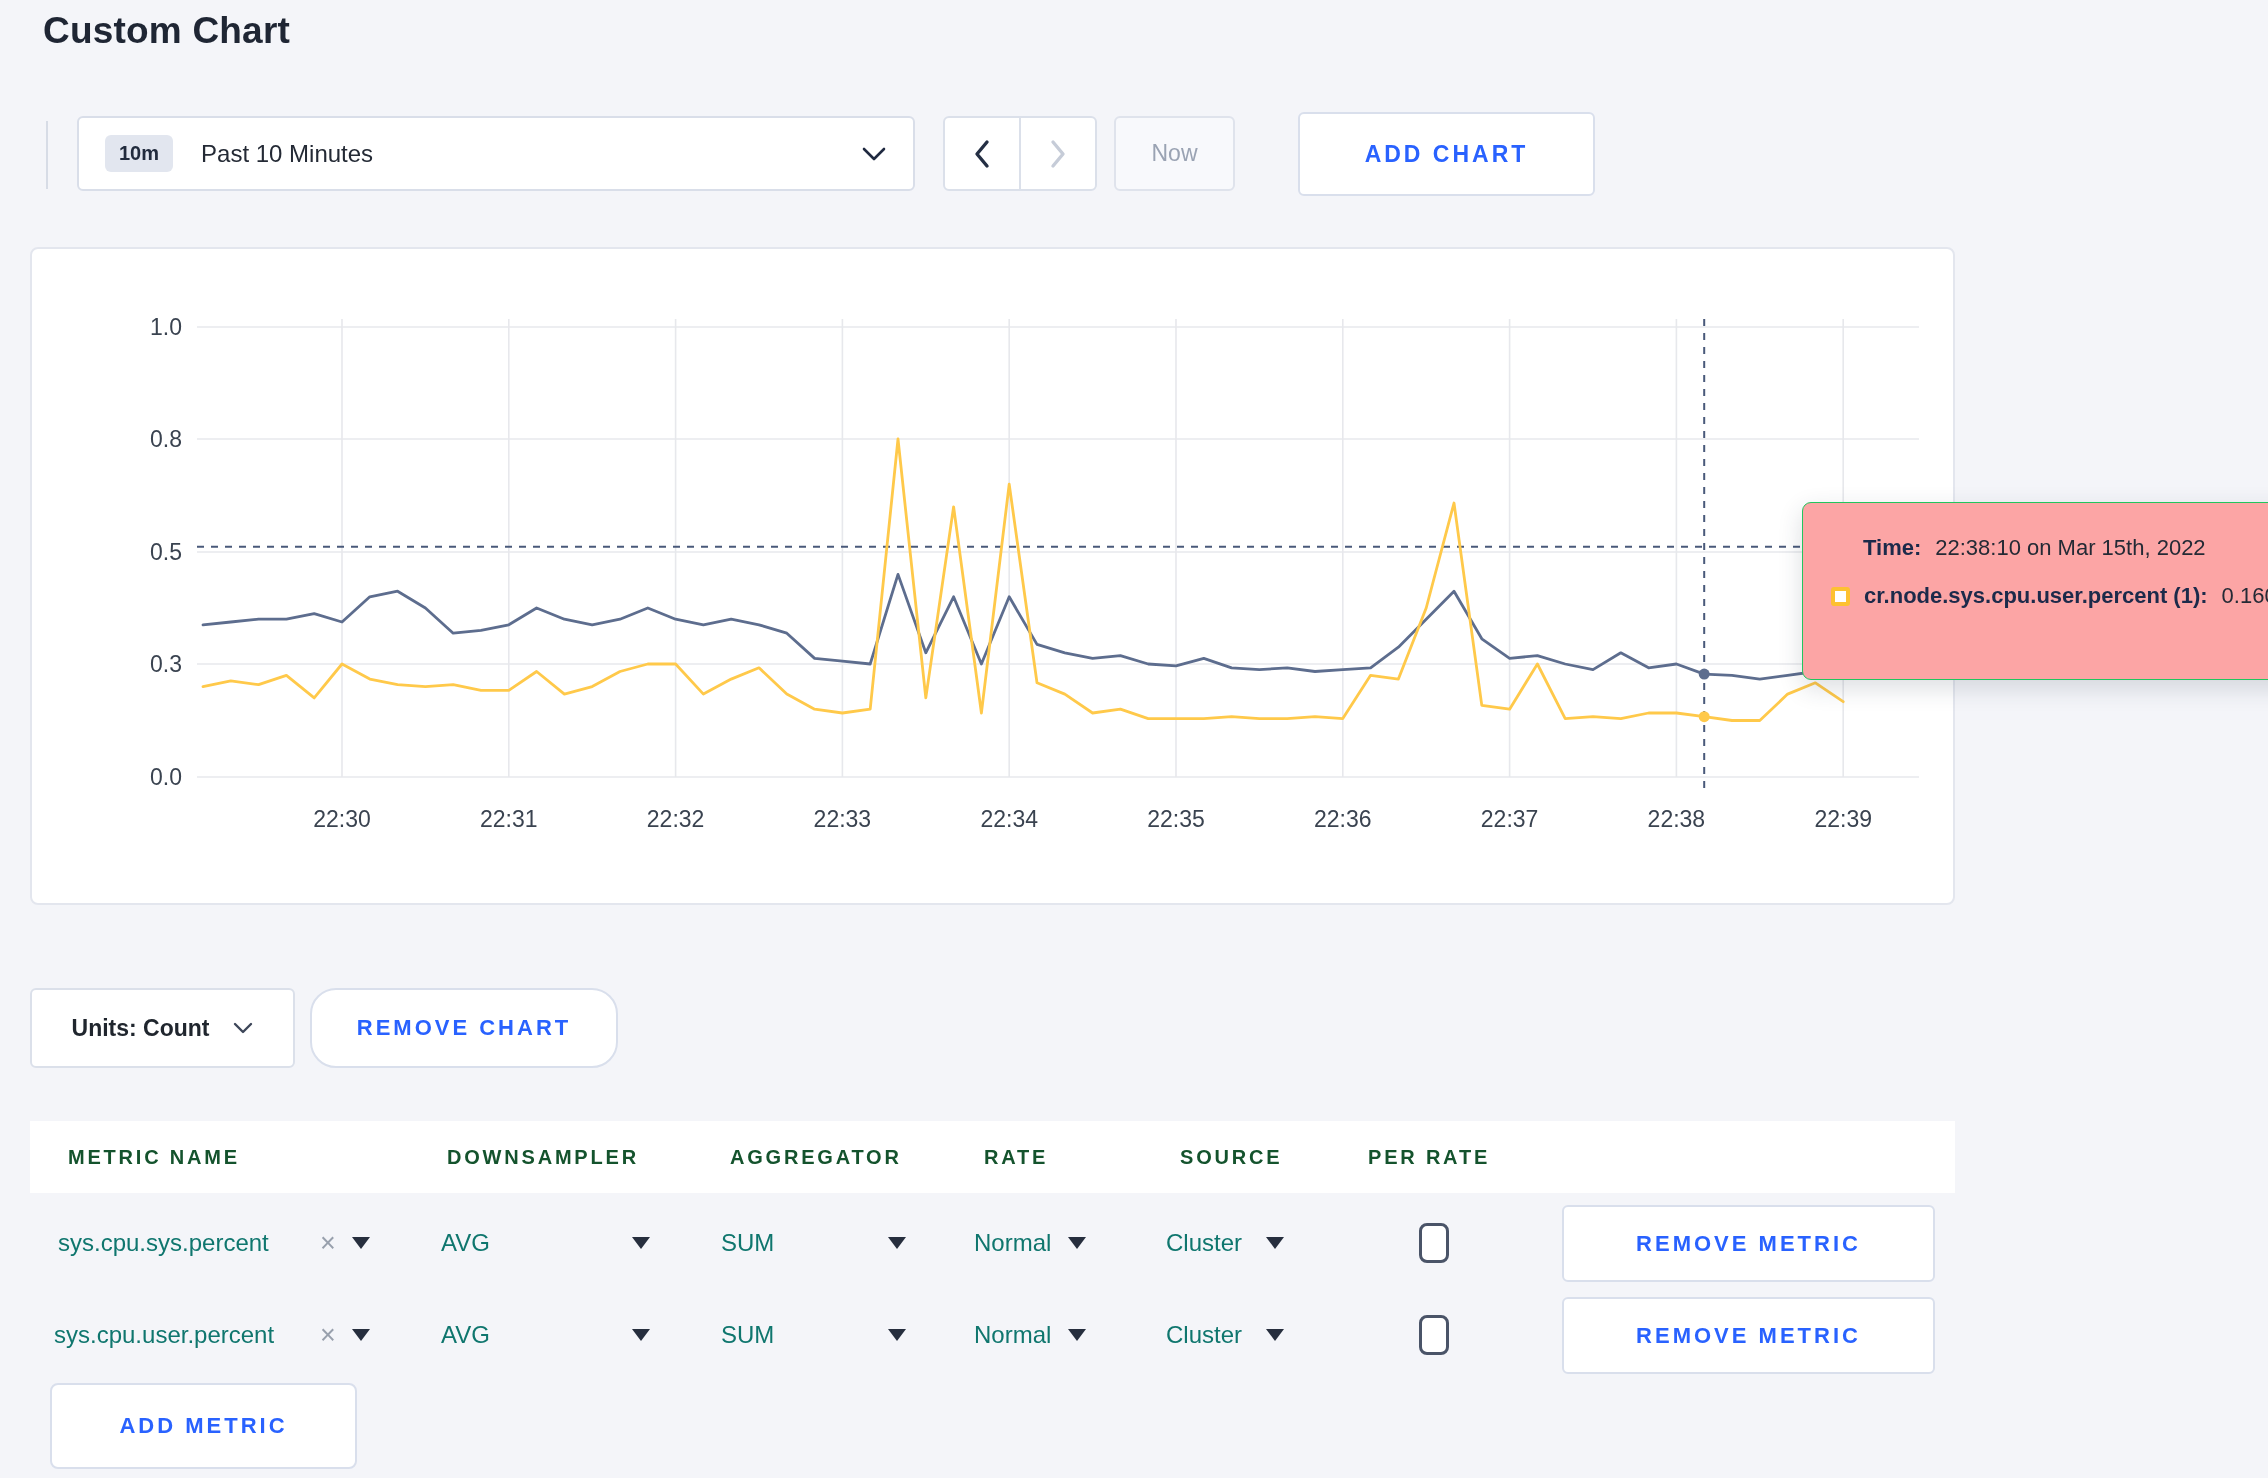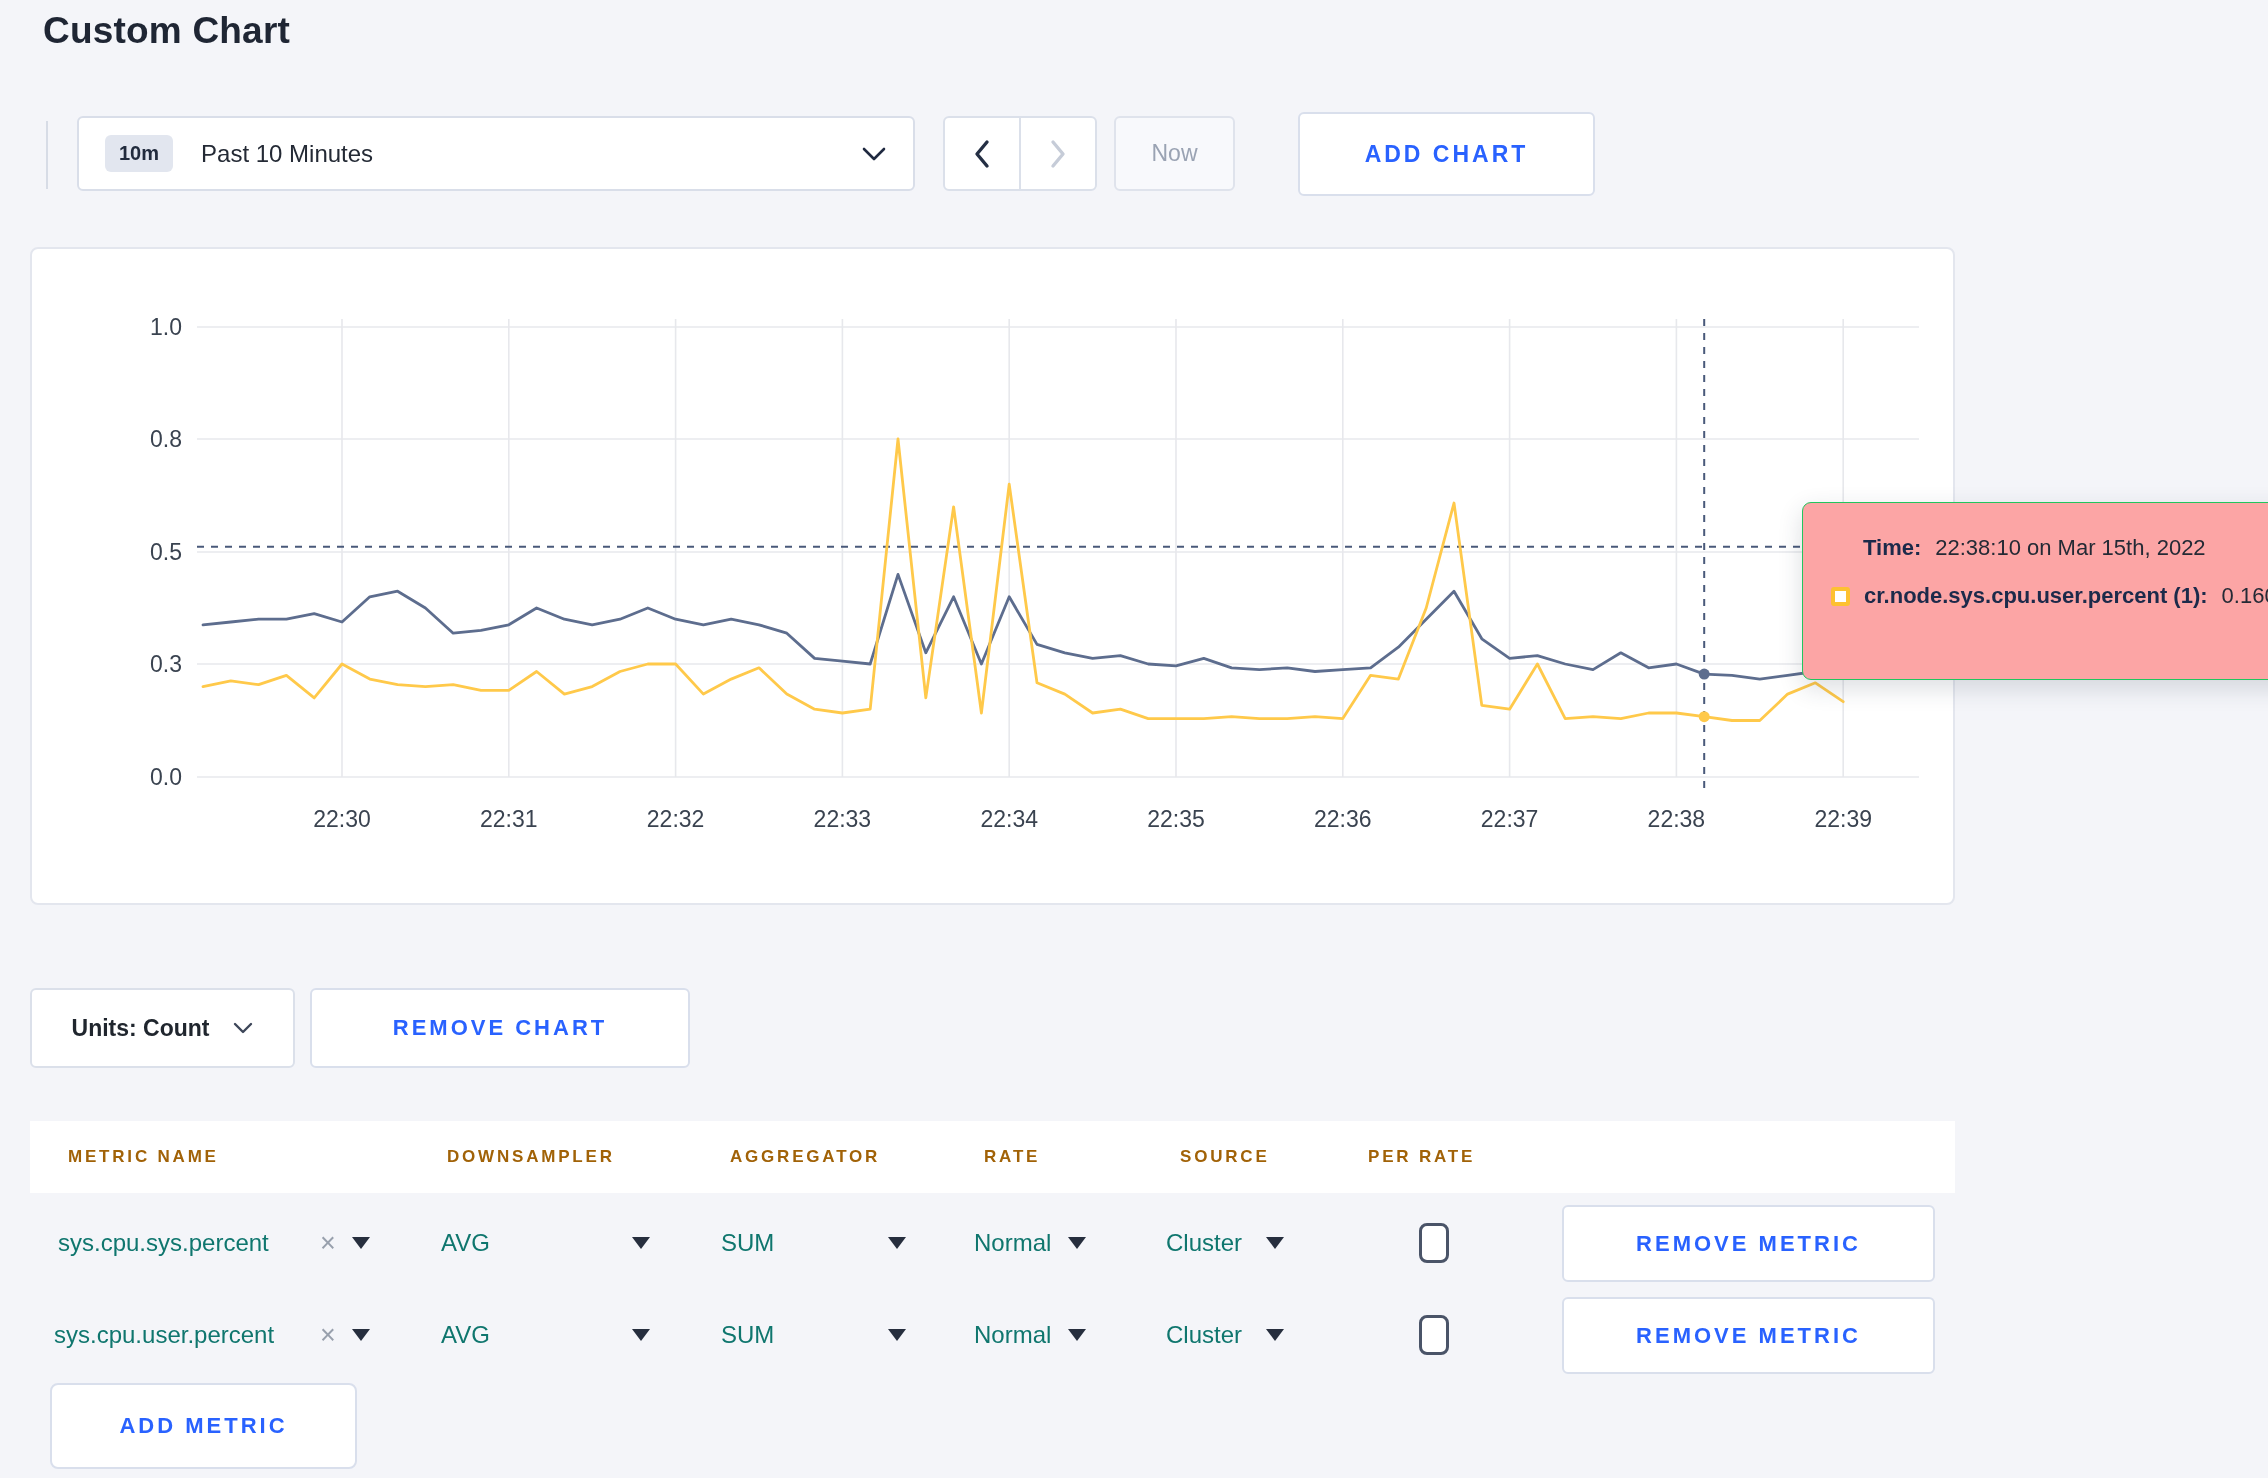--- a/index.html
+++ b/index.html
@@ -88,27 +88,27 @@
   }
 
   
   .units-select{
     left:30px;top:988px;width:265px;height:80px;
     background:#fff;border:2px solid #dbe0ea;border-radius:6px;
     box-sizing:border-box;display:flex;align-items:center;justify-content:center;
     gap:24px;cursor:pointer;
   }
   .units-label{font-size:23px;font-weight:700;color:#20262e;}
-  .remove-chart-btn{left:310px;top:988px;width:380px;height:80px;}
+  .remove-chart-btn{left:310px;top:988px;width:308px;height:80px;border-radius:26px;}
 
   
   .thead-band{left:30px;top:1121px;width:1925px;height:72px;background:#fff;}
   .th{
     position:absolute;top:0;height:72px;display:flex;align-items:center;
-    font-size:17px;font-weight:600;letter-spacing:2.8px;color:#a16207;
+    font-size:20px;font-weight:600;letter-spacing:2.8px;color:#14532d;
   }
   .cell{position:absolute;display:flex;align-items:center;height:40px;font-size:24px;color:#0f766e;}
   .caret{
     width:0;height:0;border-left:9px solid transparent;border-right:9px solid transparent;
     border-top:12px solid #262e3e;display:inline-block;cursor:pointer;
   }
   .x-icon{color:#98a0ad;font-size:27px;cursor:pointer;}
   .checkbox{
     position:absolute;width:30px;height:40px;box-sizing:border-box;
     border:3px solid #4a5468;border-radius:8px;background:#fff;cursor:pointer;

